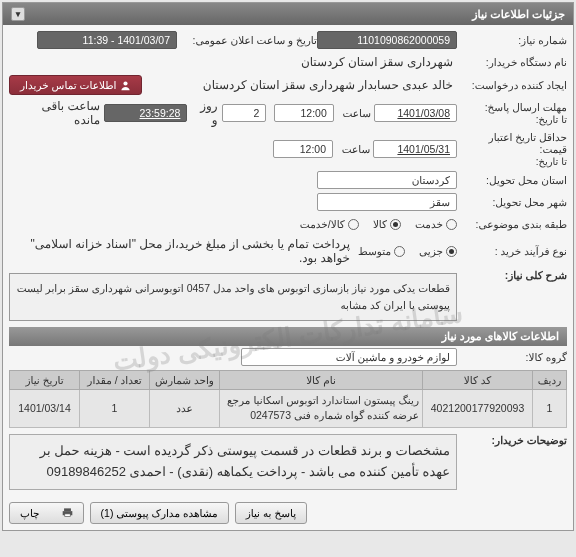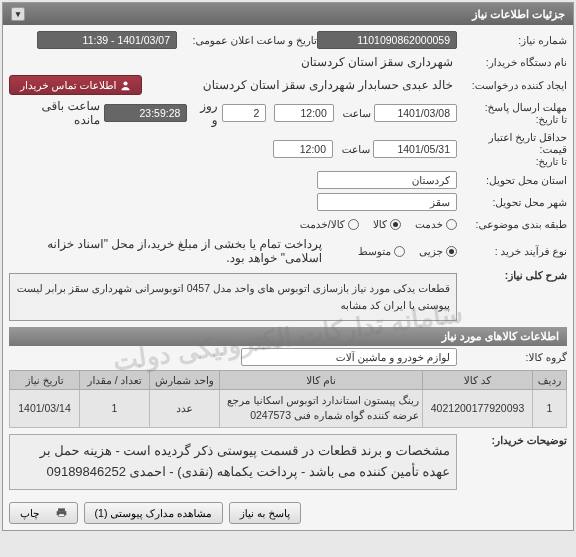--- a/index.html
+++ b/index.html
@@ -59,21 +59,21 @@
   border: 1px solid #999;
   background: #fff;
   padding: 2px 6px;
   min-height: 18px;
   font-size: 10.5px;
   display: inline-block;
   border-radius: 2px;
 }
 .val-box.dark { background: #666; color: #fff; border-color: #555; }
 .val-box.w1 { width: 140px; }
-.val-box.w2 { width: 84px; }
+.val-box.w2 { width: 84px; text-decoration: underline; }
 .val-box.w3 { width: 60px; }
 .val-box.w4 { width: 45px; }
 .contact-btn {
   background: linear-gradient(#a73a47,#8b2e3a);
   color: #fff;
   border: 1px solid #702530;
   padding: 3px 10px;
   border-radius: 3px;
   font-size: 10.5px;
   cursor: pointer;
@@ -137,21 +137,21 @@
 }
 .btn {
   background: linear-gradient(#f7f7f7,#ddd);
   border: 1px solid #999;
   padding: 4px 10px;
   border-radius: 3px;
   font-size: 10.5px;
   cursor: pointer;
   display:inline-flex;
   align-items:center;
-  gap:16px;
+  gap:22px;
 }
 .watermark {
   position: absolute;
   top: 320px;
   left: 50%;
   transform: translateX(-50%) rotate(-8deg);
   font-size: 26px;
   color: rgba(120,120,120,0.25);
   font-weight: bold;
   pointer-events: none;
@@ -251,21 +251,21 @@
       <div class="radio-group">
         <span class="radio-item">
               <span class="radio-dot checked"></span>
               <span>جزیی</span>
             </span>
         <span class="radio-item">
               <span class="radio-dot"></span>
               <span>متوسط</span>
             </span>
       </div>
-      <span class="inline-text" style="margin-right:32px">پرداخت تمام یا بخشی از مبلغ خرید،از محل "اسناد خزانه اسلامی" خواهد بود.</span>
+      <span class="inline-text" style="margin-right:4px">پرداخت تمام یا بخشی از مبلغ خرید،از محل "اسناد خزانه اسلامی" خواهد بود.</span>
     </div>
 
     <div class="row" style="align-items:flex-start">
       <span class="lbl" style="font-weight:bold">شرح کلی نیاز:</span>
       <div class="main-desc" style="flex:1">قطعات یدکی مورد نیاز بازسازی اتوبوس های واحد مدل 0457 اتوبوسرانی شهرداری سقز برابر لیست پیوستی با ایران کد مشابه</div>
     </div>
 
     <div class="sub-header">اطلاعات کالاهای مورد نیاز</div>
 
     <div class="row">

